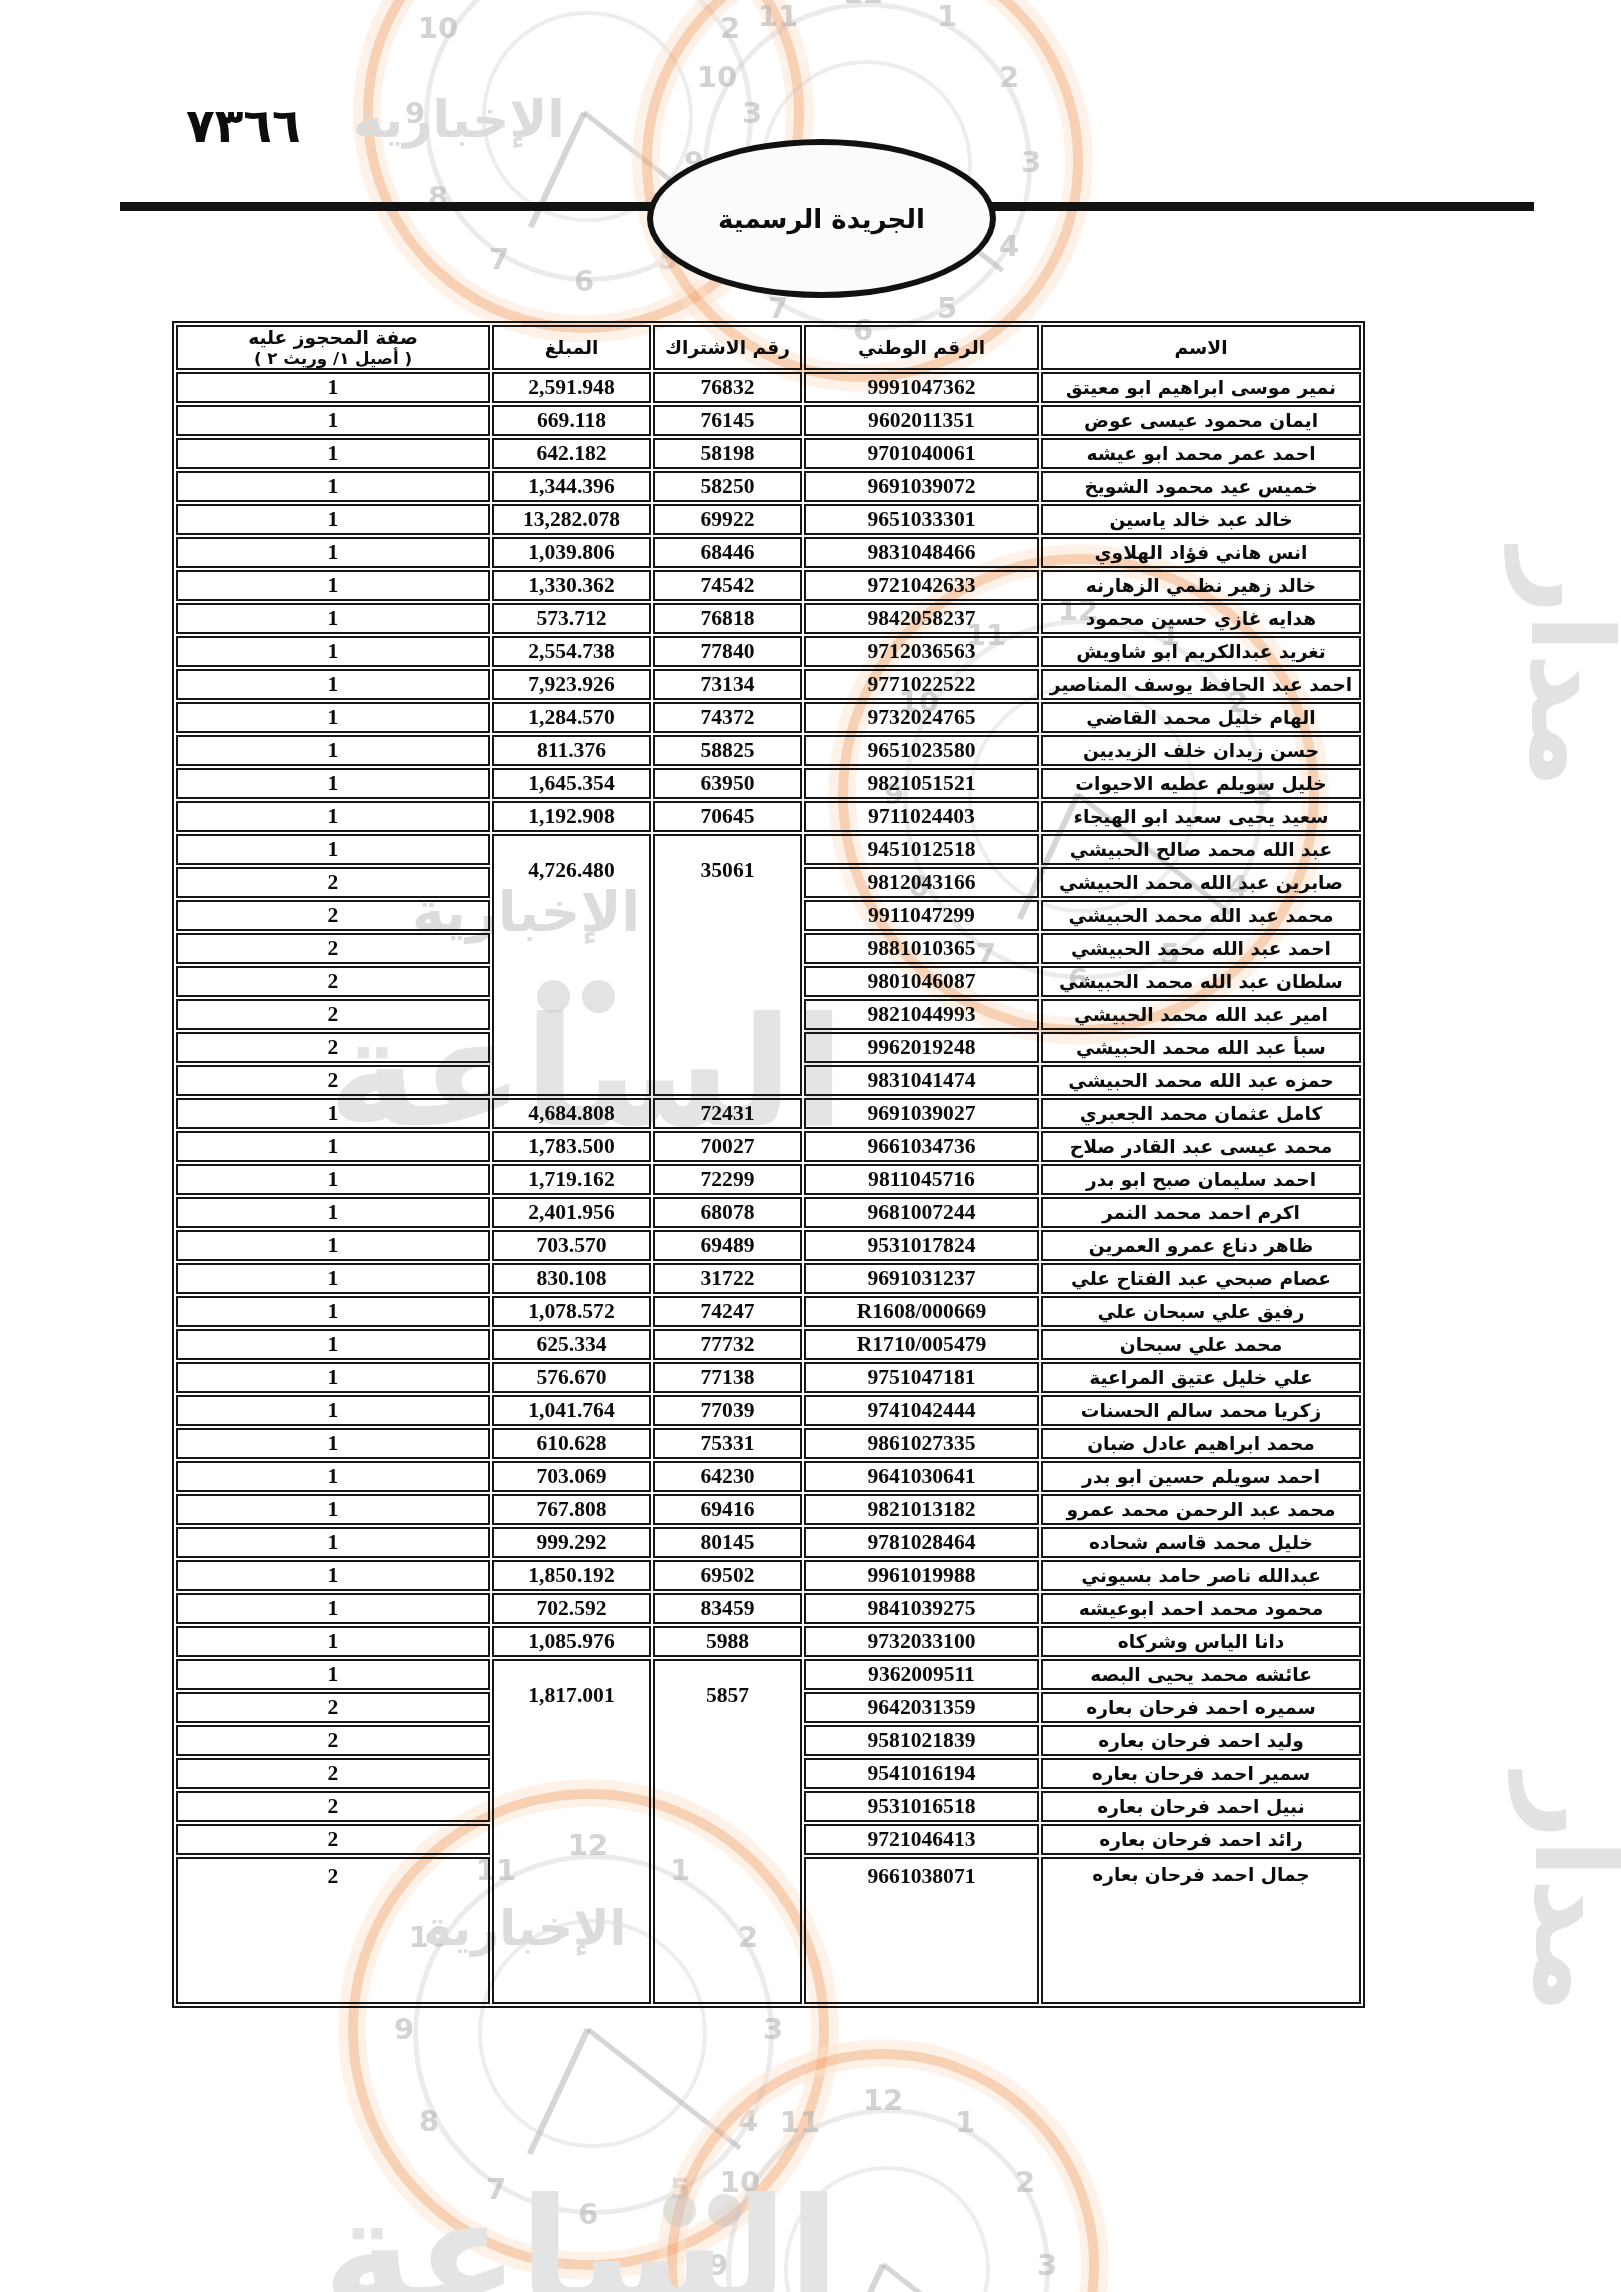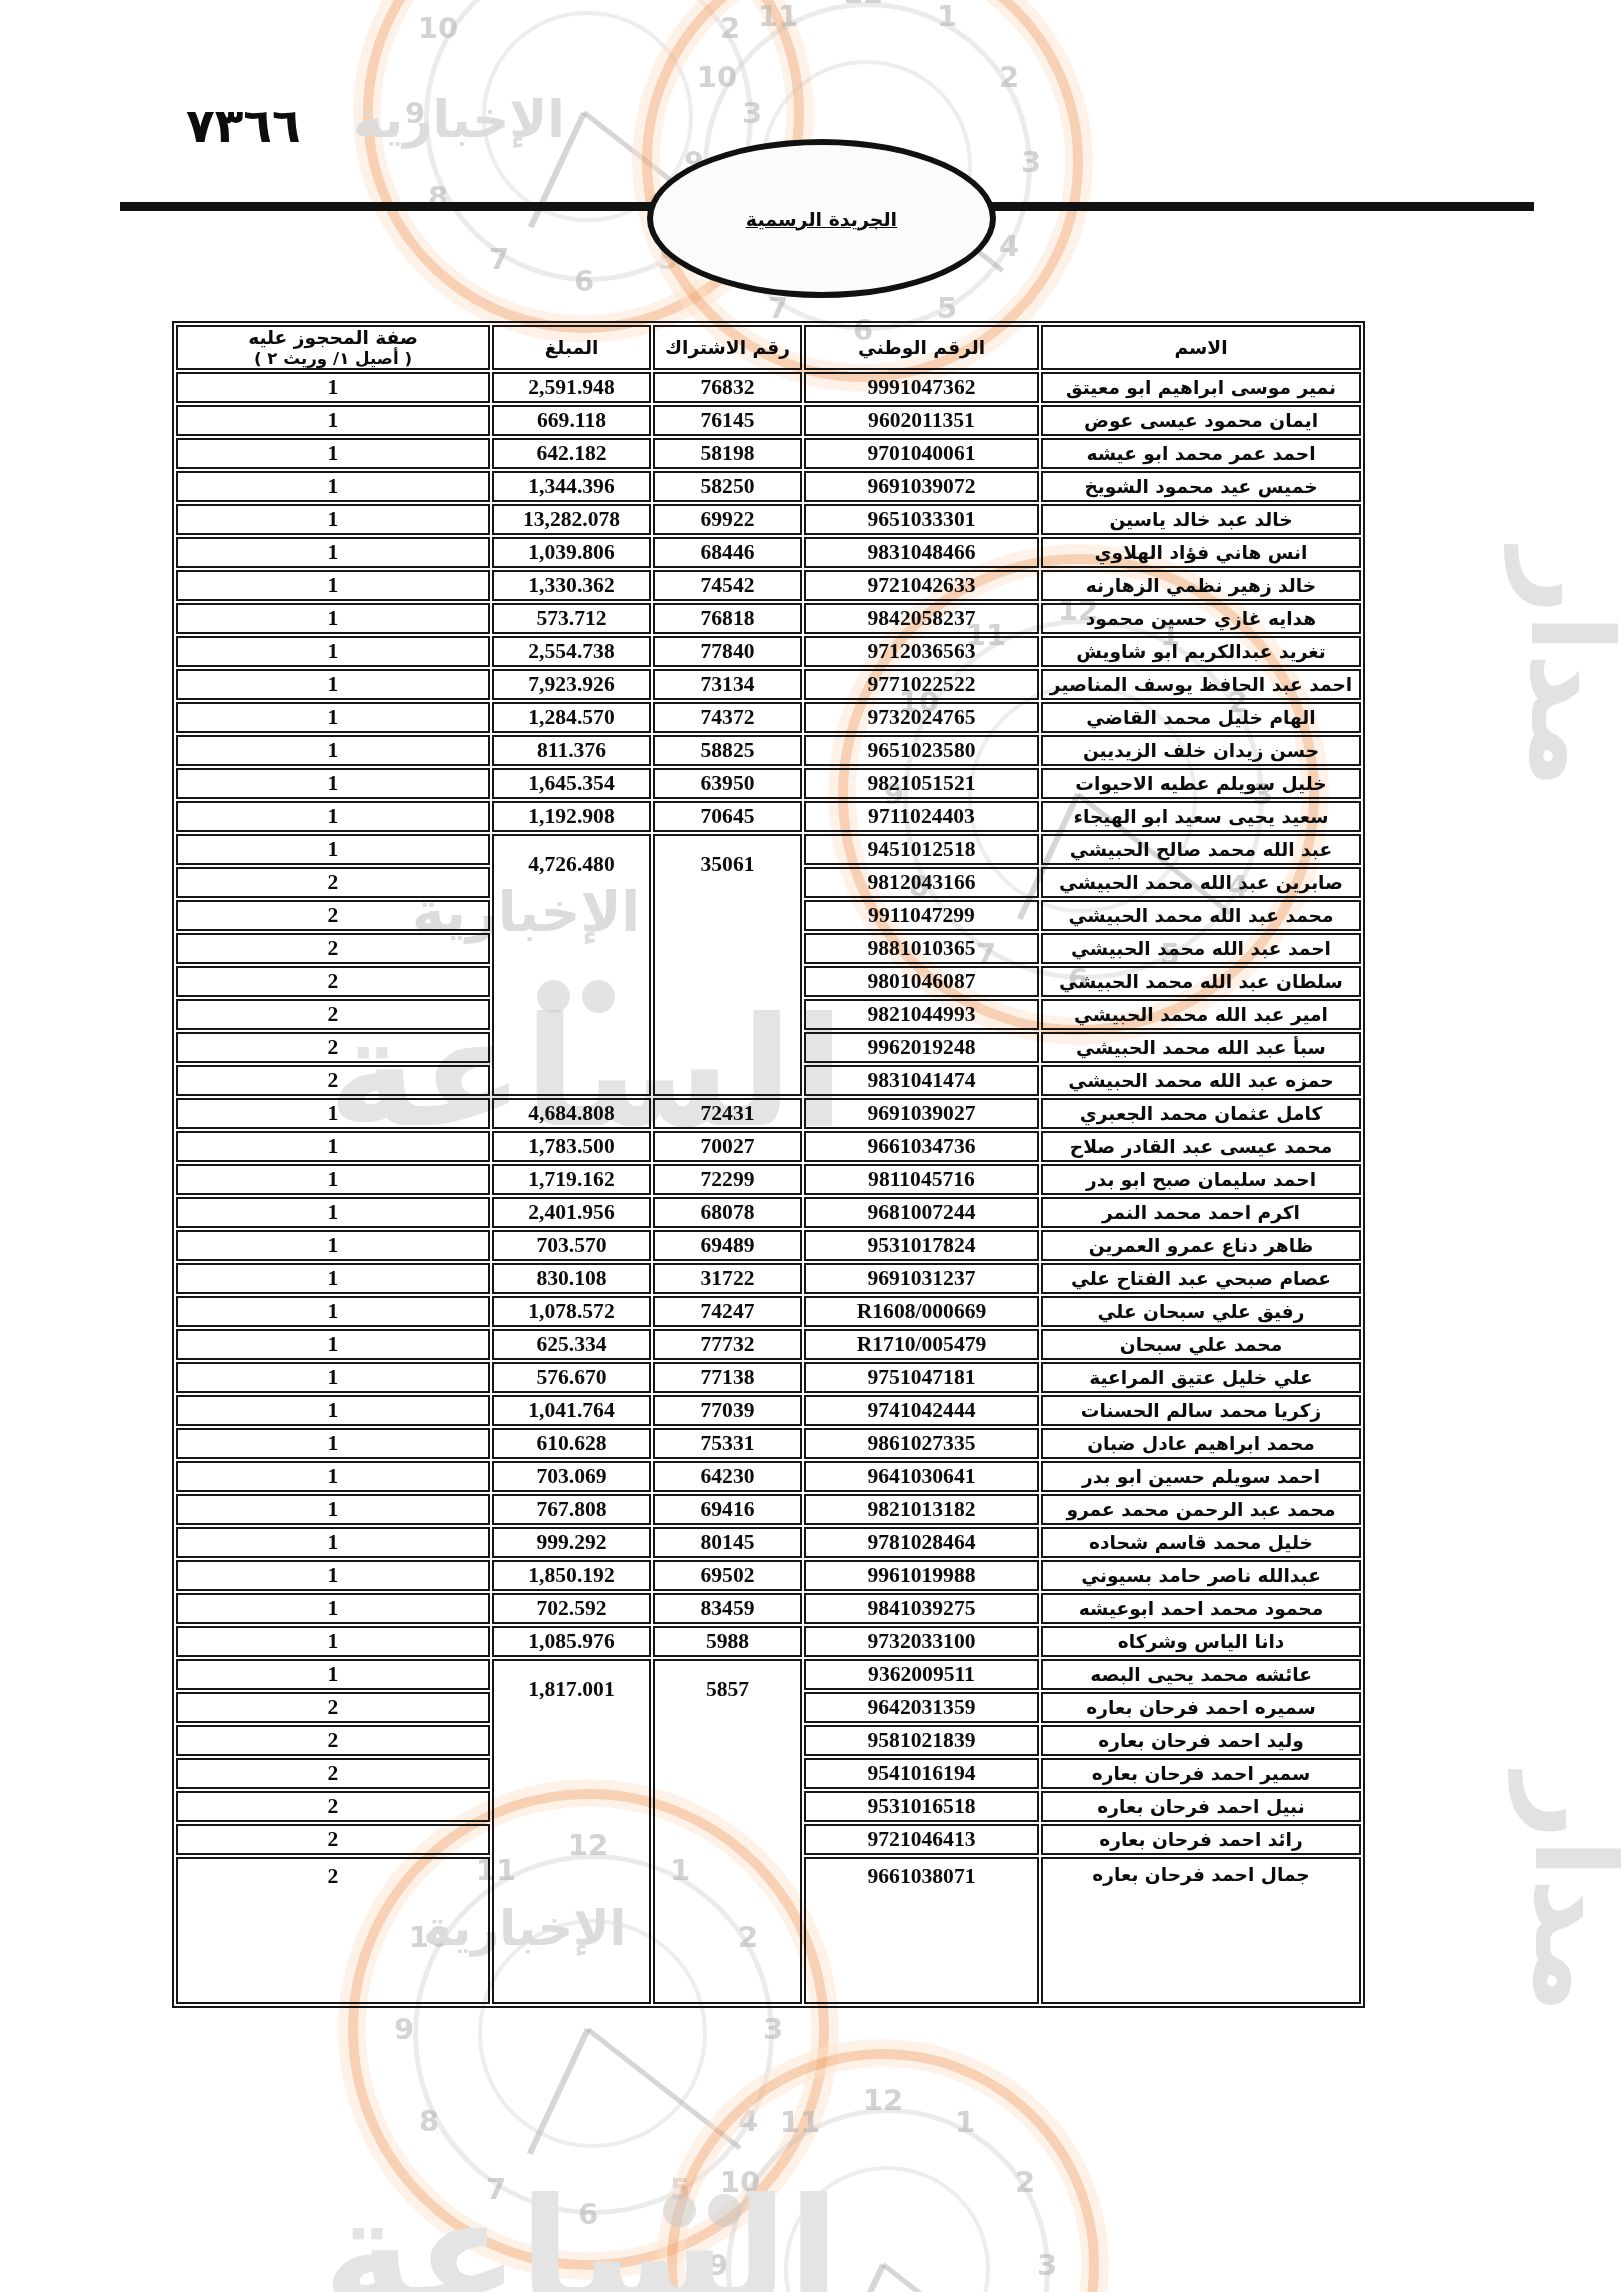--- a/index.html
+++ b/index.html
@@ -53,23 +53,22 @@
   .header-rule{
     position:absolute;left:120px;top:202px;width:1414px;height:8.8px;
     background:#121212;z-index:1;
   }
   .gazette-oval{
     position:absolute;left:647px;top:139px;width:337px;height:147px;
     background:#fbfbfb;border:6.9px solid #111;border-radius:50%;
     display:flex;align-items:center;justify-content:center;z-index:2;
   }
   .gazette-oval span{
-    font-size:19px;font-weight:bold;color:#0d0d0d;
+    font-size:26px;font-weight:bold;color:#0d0d0d;
     font-family:"DejaVu Sans",sans-serif;
-    text-decoration:underline;
   }
   
   .table-wrap{position:absolute;left:172px;top:321px;z-index:3;}
   table.seizure-table{
     border-collapse:separate;border-spacing:2.5px;
     border:2px solid #161616;table-layout:fixed;background:transparent;
   }
   .seizure-table th,.seizure-table td{
     border:2px solid #161616;text-align:center;vertical-align:middle;
     padding:0 3.9px;overflow:hidden;background:transparent;color:#0c0c0c;
@@ -78,21 +77,21 @@
   .seizure-table tbody tr{height:31px;}
   .seizure-table tbody tr.tall-row{height:147px;}
   .seizure-table tbody tr.tall-row td{vertical-align:top;padding-top:4.9px;}
   th{font-family:"DejaVu Sans",sans-serif;font-weight:bold;font-size:18.6px;line-height:1.15;}
   th .sub-line{display:block;font-size:16.7px;}
   .name-cell{font-family:"DejaVu Sans",sans-serif;font-weight:bold;font-size:18.6px;}
   .num-cell{
     font-family:"Liberation Serif","DejaVu Serif",serif;font-weight:bold;
     font-size:21.6px;direction:ltr;unicode-bidi:embed;
   }
-  td.merged{vertical-align:top;padding-top:16px;text-align:center;}
+  td.merged{vertical-align:top;padding-top:22px;text-align:center;}
 </style>
 </head>
 <body>
 
 <div class="wm-layer">
   <div class="wm-clock" style="left:363px;top:-108px;width:421px;height:421px;">
       <span class="wm-num" style="left: 357px; top: 126px;">2</span>
       <span class="wm-num" style="left: 379px; top: 211px;">3</span>
       <span class="wm-num" style="left: 357px; top: 295px;">4</span>
       <span class="wm-num" style="left: 295px; top: 357px;">5</span>

